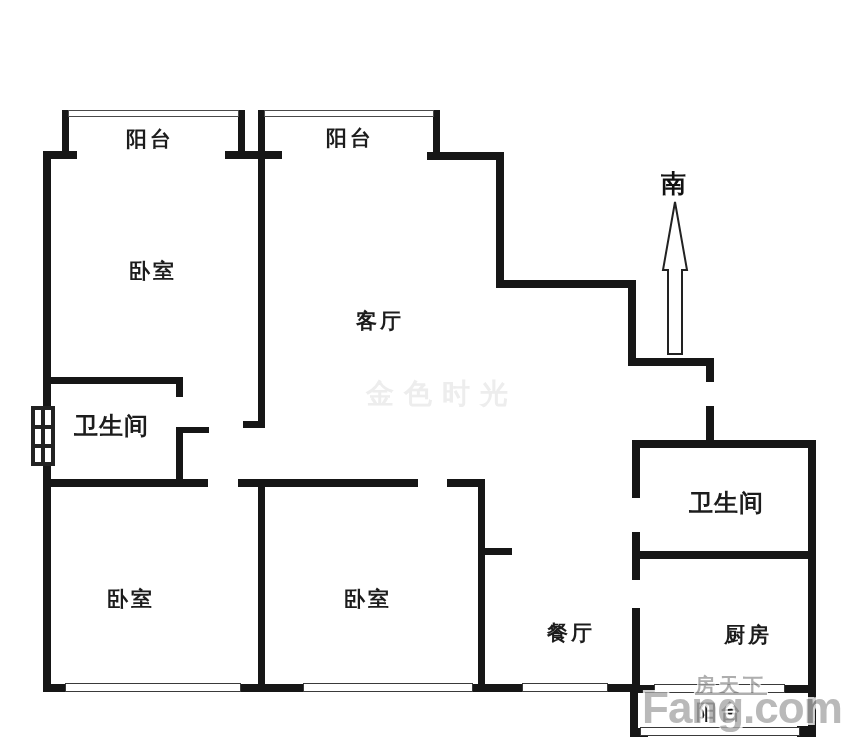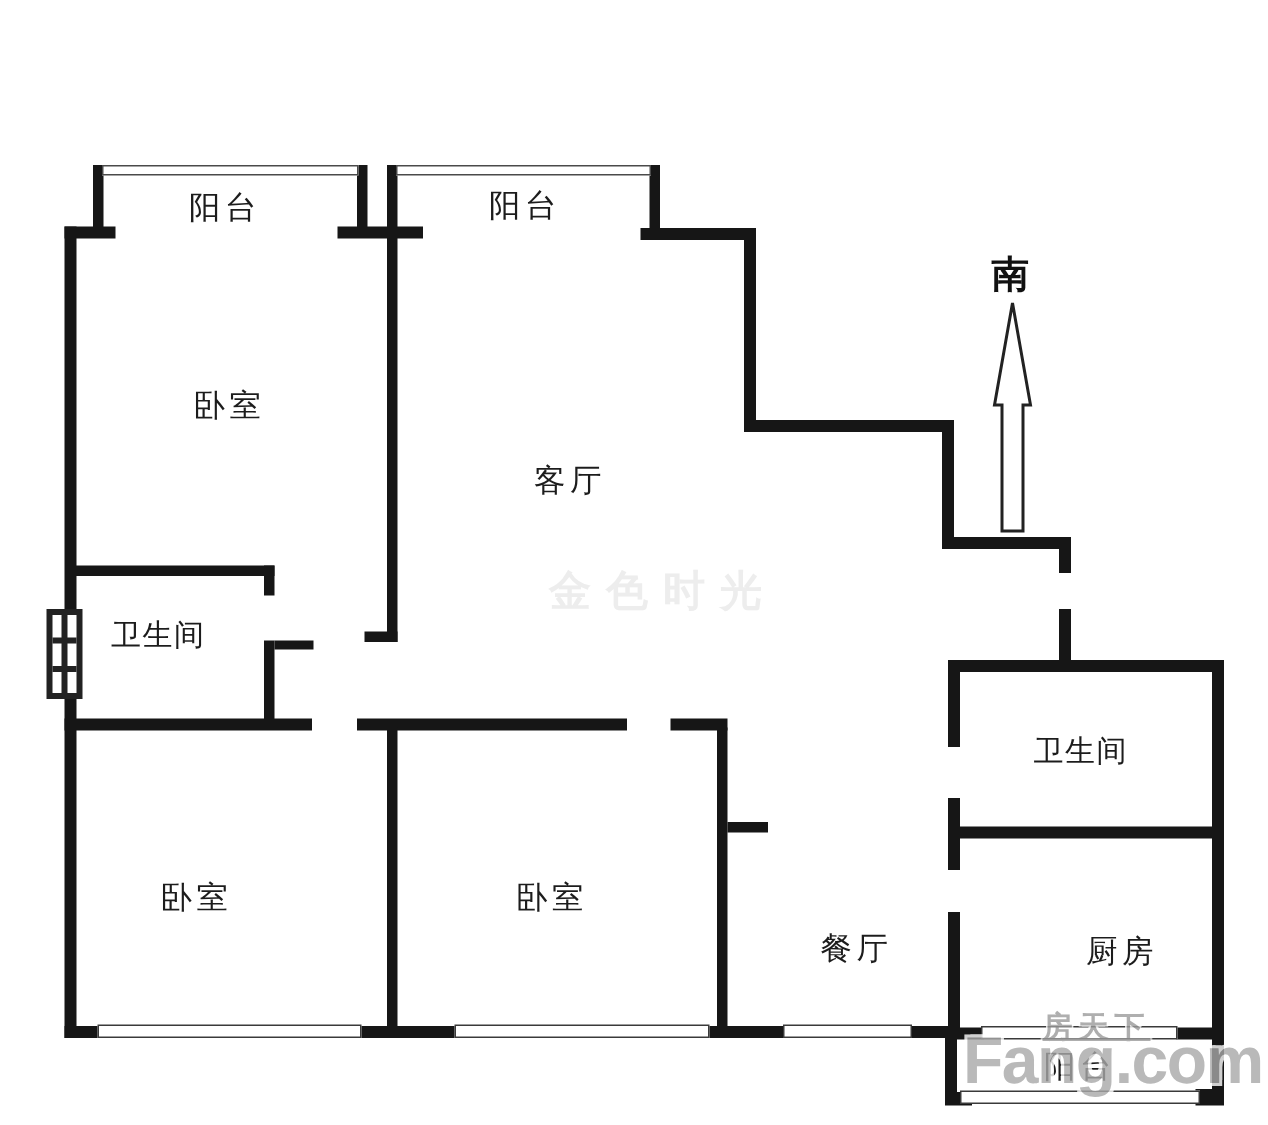--- a/index.html
+++ b/index.html
@@ -4,24 +4,24 @@
 <style>
   html,body{margin:0;padding:0;background:#ffffff;}
   #canvas{
     position:relative;width:845px;height:750px;background:#ffffff;overflow:hidden;
     font-family:"Liberation Sans","DejaVu Sans",sans-serif;
   }
   .wall{position:absolute;background:#161616;}
   .win{position:absolute;background:#ffffff;border:1.5px solid #3a3a3a;box-sizing:border-box;}
   .thinwin{position:absolute;background:#ffffff;border:1px solid #4a4a4a;box-sizing:border-box;}
   .lbl{
-    position:absolute;color:#1c1c1c;font-size:21px;font-weight:400;
+    position:absolute;color:#1c1c1c;font-size:21px;font-weight:700;
     letter-spacing:3px;white-space:nowrap;line-height:1;
   }
-  .lbl.small{font-size:20px;letter-spacing:1px;}
+  .lbl.small{font-size:24px;letter-spacing:1px;}
   .south{position:absolute;font-size:25px;font-weight:700;color:#111;line-height:1;}
   .wm-center{
     position:absolute;font-size:28px;font-weight:700;color:#ededed;
     letter-spacing:10px;white-space:nowrap;line-height:1;
   }
   .wm-brand{position:absolute;opacity:0.8;}
   .wm-cn{
     position:absolute;font-size:20px;font-weight:700;color:#9b9b9b;letter-spacing:4px;
     text-shadow:-1px -1px 0 #fff,1px -1px 0 #fff,-1px 1px 0 #fff,1px 1px 0 #fff;
     white-space:nowrap;line-height:1;text-decoration:underline;

